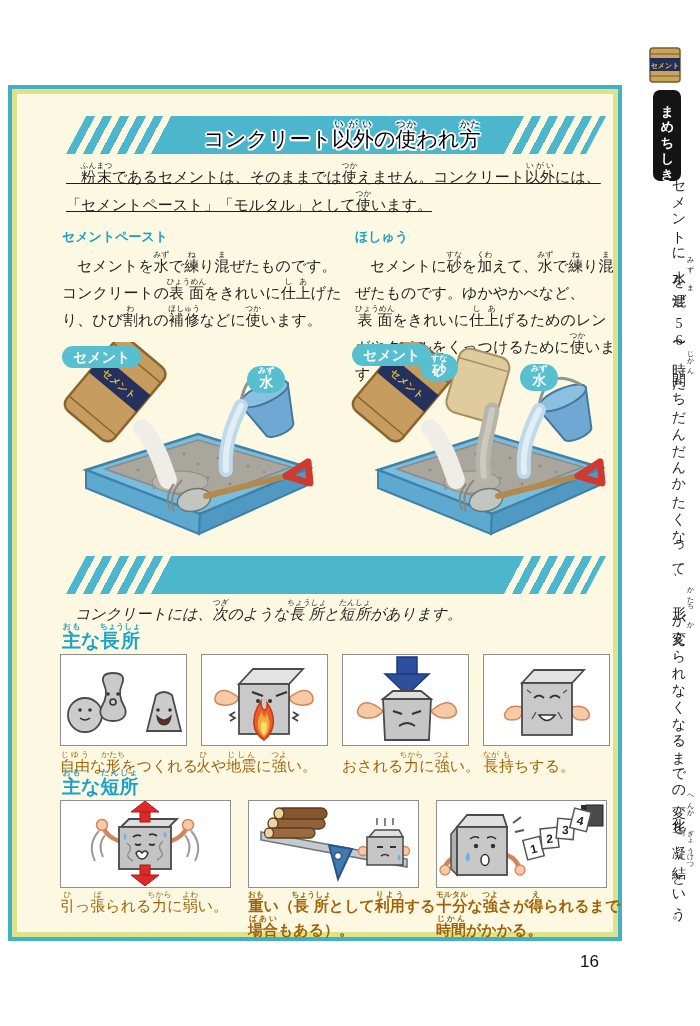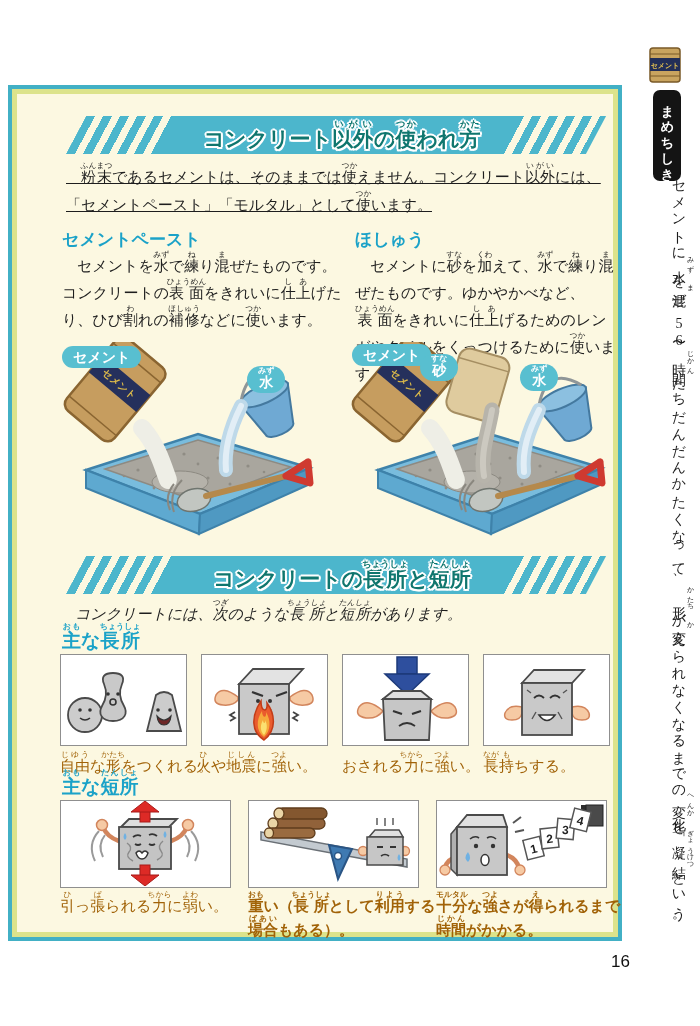--- a/index.html
+++ b/index.html
@@ -20,27 +20,27 @@
   .frame-inner{position:absolute;inset:0;border:5px solid #dce38b;pointer-events:none;}
   
   .banner{position:absolute;height:38px;}
   .banner .bar{position:absolute;left:100px;right:100px;top:0;bottom:0;background:#4cb6cc;transform:skewX(-28deg);}
   .banner .stripes{position:absolute;top:0;bottom:0;width:108px;transform:skewX(-28deg);
     background:repeating-linear-gradient(90deg,#4cb6cc 0 9px,rgba(0,0,0,0) 9px 17px);}
   .banner .stripes.left{left:14px;}
   .banner .stripes.right{right:14px;}
   .banner .b-title{
     position:absolute;left:12px;right:0;top:50%;transform:translateY(-50%);
-    text-align:center;font-size:21px;font-weight:bold;color:#0f766e;line-height:1.05;
+    text-align:center;font-size:21px;font-weight:normal;color:#000000;line-height:1.05;
     text-shadow:-1.5px -1.5px 0 #fff,1.5px -1.5px 0 #fff,-1.5px 1.5px 0 #fff,1.5px 1.5px 0 #fff,0 -2px 0 #fff,0 2px 0 #fff,-2px 0 0 #fff,2px 0 0 #fff;
   }
   .banner .b-title rt{font-size:9px;}
   
   .para{position:absolute;font-size:15px;line-height:28px;color:#1e1e1e;}
-  .col-h{position:absolute;font-size:17px;font-weight:bold;color:#1ba2c8;}
+  .col-h{position:absolute;font-size:13px;font-weight:bold;color:#1ba2c8;}
   .col-body{position:absolute;font-size:15px;line-height:27px;color:#1e1e1e;}
   .sec-h{position:absolute;font-size:19px;font-weight:bold;color:#1ba2c8;line-height:1.1;}
   .sec-h rt{font-size:8px;}
   
   .fig{position:absolute;}
   .fig-badge{
     position:absolute;background:#58bfd0;color:#fff;border-radius:16px;
     padding:3px 11px;font-size:14px;font-weight:bold;text-align:center;line-height:1.15;
   }
   .fig-badge rt{font-size:8px;color:#fff;}
@@ -58,21 +58,21 @@
     font-size:14px;letter-spacing:1px;color:#1c1c1c;line-height:26px;
   }
   .side-note rt{font-size:7px;letter-spacing:0;}
   .mame-badge{
     position:absolute;left:653px;top:90px;
     writing-mode:vertical-rl;text-orientation:upright;
     background:#141414;color:#ffffff;font-size:13px;font-weight:bold;
     padding:6px 5px;border-radius:7px;letter-spacing:1px;
   }
   .cement-icon{position:absolute;left:645px;top:45px;}
-  .page-num{position:absolute;left:611px;top:952px;font-size:17px;color:#101010;}
+  .page-num{position:absolute;left:580px;top:952px;font-size:17px;color:#101010;}
 </style>
 </head>
 <body>
 
 <div class="page">
 
   <div class="frame">
     <div class="frame-inner"></div>
   </div>
 
@@ -193,21 +193,20 @@
     </svg>
     <div class="fig-badge" style="left:2px;top:2px;">セメント</div>
     <div class="fig-badge" style="left:70px;top:12px;"><ruby>砂<rt>すな</rt></ruby></div>
     <div class="fig-badge" style="left:170px;top:22px;"><ruby>水<rt>みず</rt></ruby></div>
   </div>
 
   <div class="banner" style="left:62px;top:556px;width:548px;">
     <div class="stripes left"></div>
     <div class="bar"></div>
     <div class="stripes right"></div>
-    <div class="b-title">コンクリートの<ruby>長所<rt>ちょうしょ</rt></ruby>と<ruby>短所<rt>たんしょ</rt></ruby></div>
   </div>
 
   <div class="para" style="left:60px;top:598px;width:540px;font-style:italic;">　コンクリートには、<ruby>次<rt>つぎ</rt></ruby>のような<ruby>長所<rt>ちょうしょ</rt></ruby>と<ruby>短所<rt>たんしょ</rt></ruby>があります。</div>
 
   <div class="sec-h" style="left:62px;top:622px;"><ruby>主<rt>おも</rt></ruby>な<ruby>長所<rt>ちょうしょ</rt></ruby></div>
 
   <div class="pbox" style="left:60px;top:654px;">
     <svg width="124" height="89" viewBox="0 0 124 89">
       <circle cx="24" cy="60" r="17" fill="#cccccc" stroke="#4a4a4a" stroke-width="1.8"></circle>
       <circle cx="19" cy="55" r="1.8" fill="#333"></circle>

